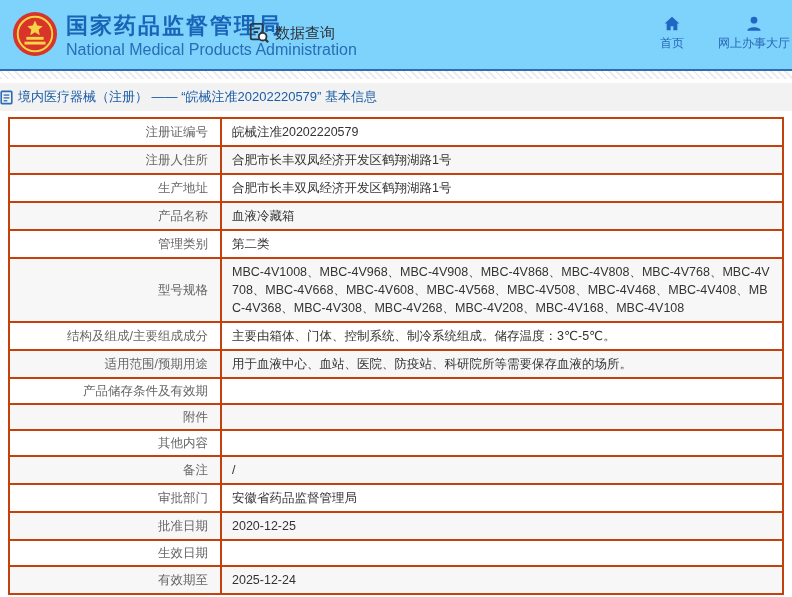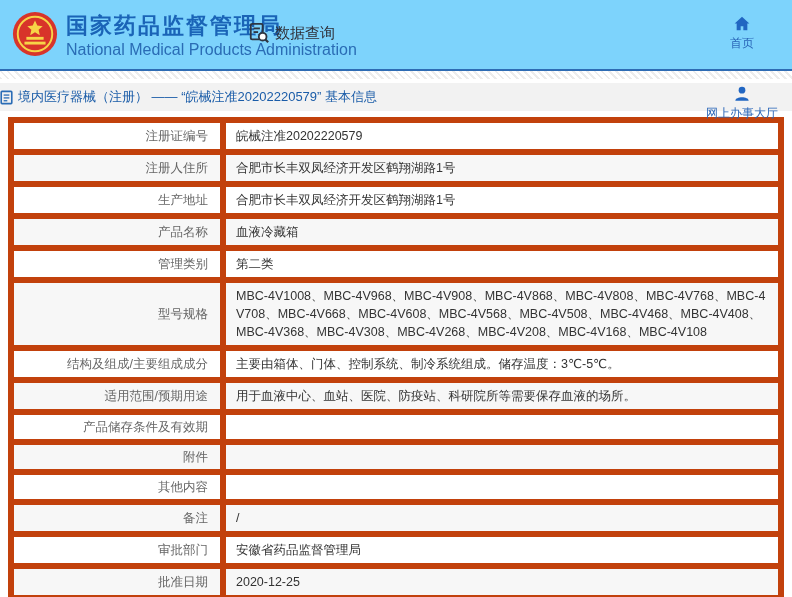--- a/index.html
+++ b/index.html
@@ -7,38 +7,38 @@
     font-family:"Liberation Sans","DejaVu Sans",sans-serif; }
 
   
   .header { position:relative; height:69px; background:#7dd3fc; }
   .emblem { position:absolute; left:12px; top:11px; width:46px; height:46px; }
   .brand { position:absolute; left:66px; top:13px; }
   .brand-title { font-size:22px; font-weight:bold; color:#1a64b7; letter-spacing:2px; line-height:26px; }
   .brand-sub { font-size:16px; color:#2a6cb5; margin-top:2px; }
   .nav-query { position:absolute; left:248px; top:22px; display:flex; align-items:center; gap:5px; cursor:pointer; }
   .nav-query-label { font-size:15px; color:#2e2e36; }
-  .right-nav { position:absolute; right:14px; top:16px; display:flex; gap:34px;flex-direction:column; }
+  .right-nav { position:absolute; right:2px; top:16px; display:flex; gap:34px; }
   .right-nav .nav-item { display:flex; flex-direction:column; align-items:center; gap:4px; cursor:pointer; }
   .right-nav .nav-label { font-size:12px; color:#2a66b8; white-space:nowrap; }
 
   
   .blue-line { height:2px; background:#2e6cb4; }
   .hatch { height:8px;
     background:repeating-linear-gradient(45deg,#ececec 0 2px,#ffffff 2px 5px); }
 
   
   .breadcrumb-bar { margin-top:4px; height:28px; background:#f2f2f2;
     display:flex; align-items:center; gap:5px; }
   .breadcrumb-text { font-size:13px; color:#1a5ca8; }
 
   
   .table-wrap { margin:6px 8px 0 8px; }
   table { width:776px; border-collapse:collapse; table-layout:fixed; }
-  td { border:6px solid #c2410c; font-size:12.5px; vertical-align:middle; }
+  td { border:2px solid #c2410c; font-size:12.5px; vertical-align:middle; }
   td.lbl { width:212px; text-align:right; color:#666; padding:4px 12px 4px 4px;
     height:22px; line-height:16px; }
   td.val { color:#333; padding:4px 10px; word-break:break-all; line-height:18px; }
   tr:nth-child(even) td { background:#f7f7f7; }
   tr:nth-child(odd) td { background:#ffffff; }
 </style>
 </head>
 <body>
 
 <div class="header">

